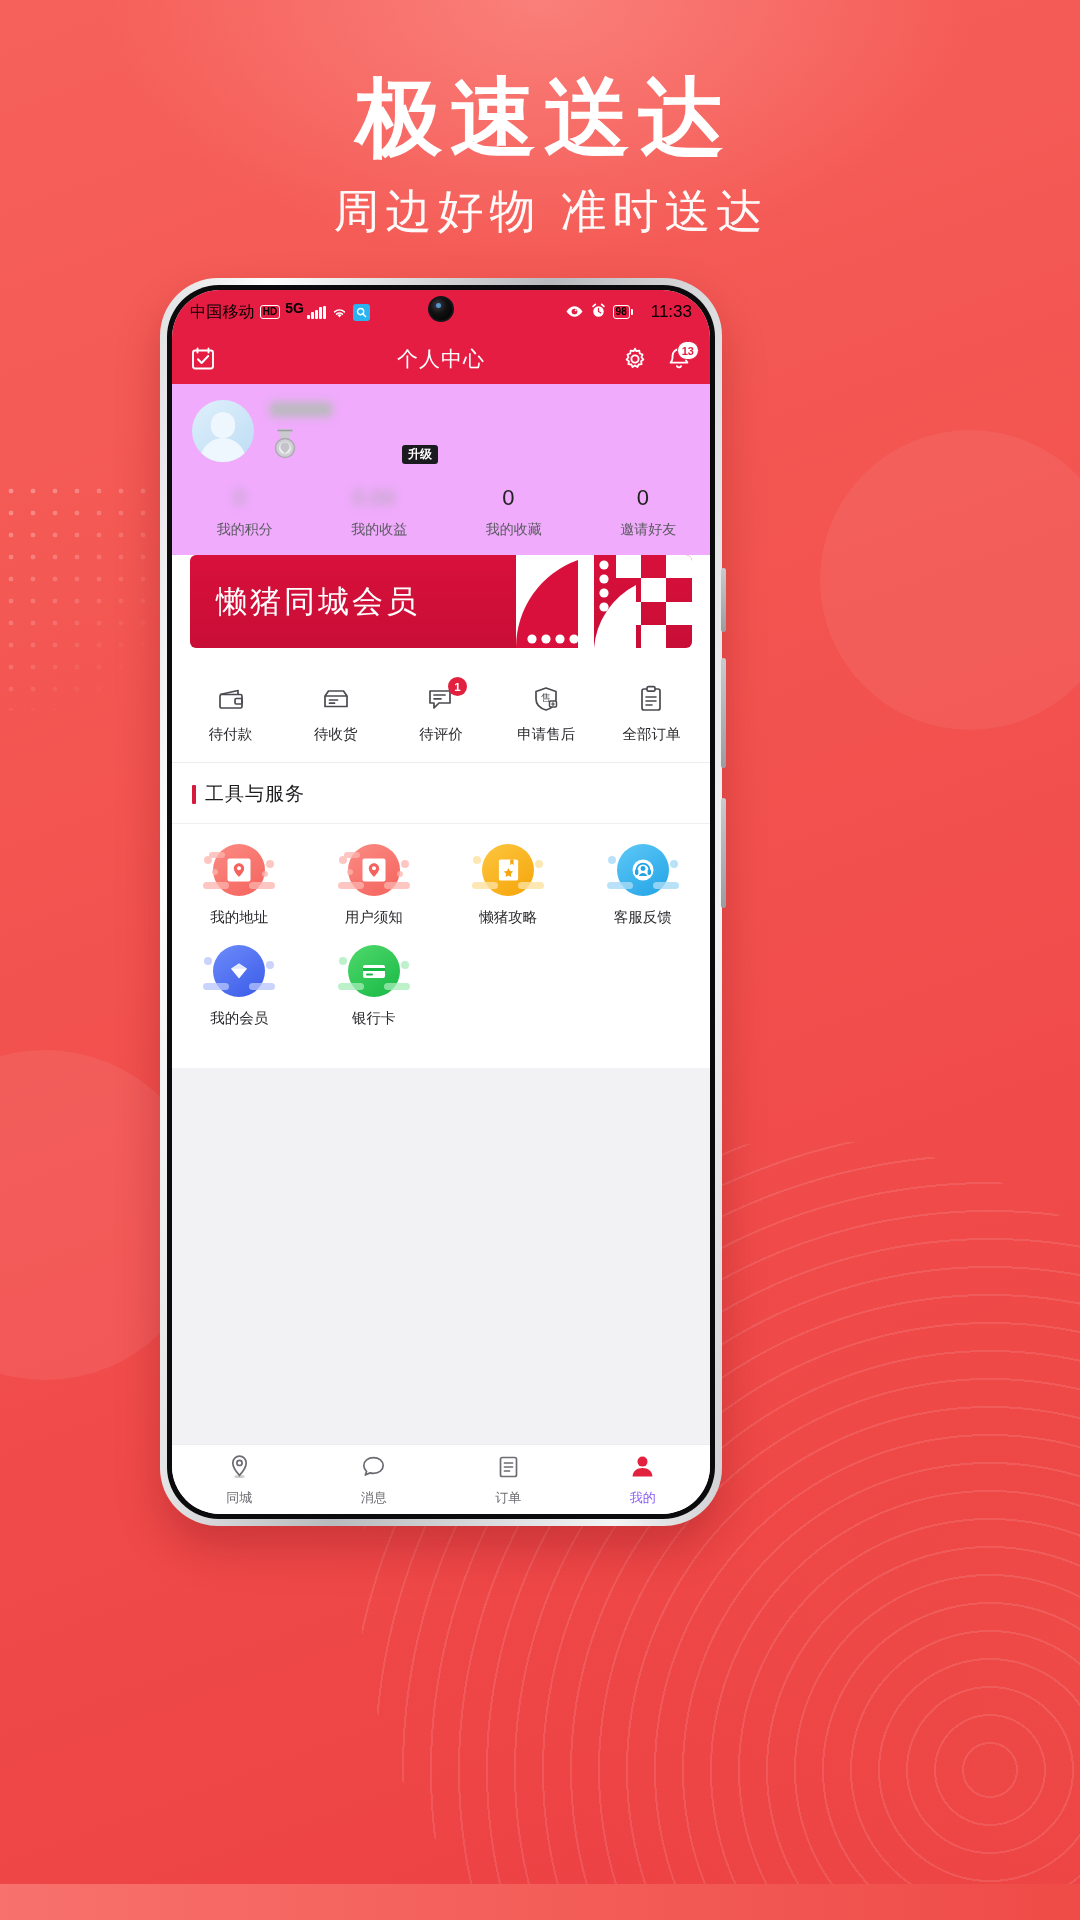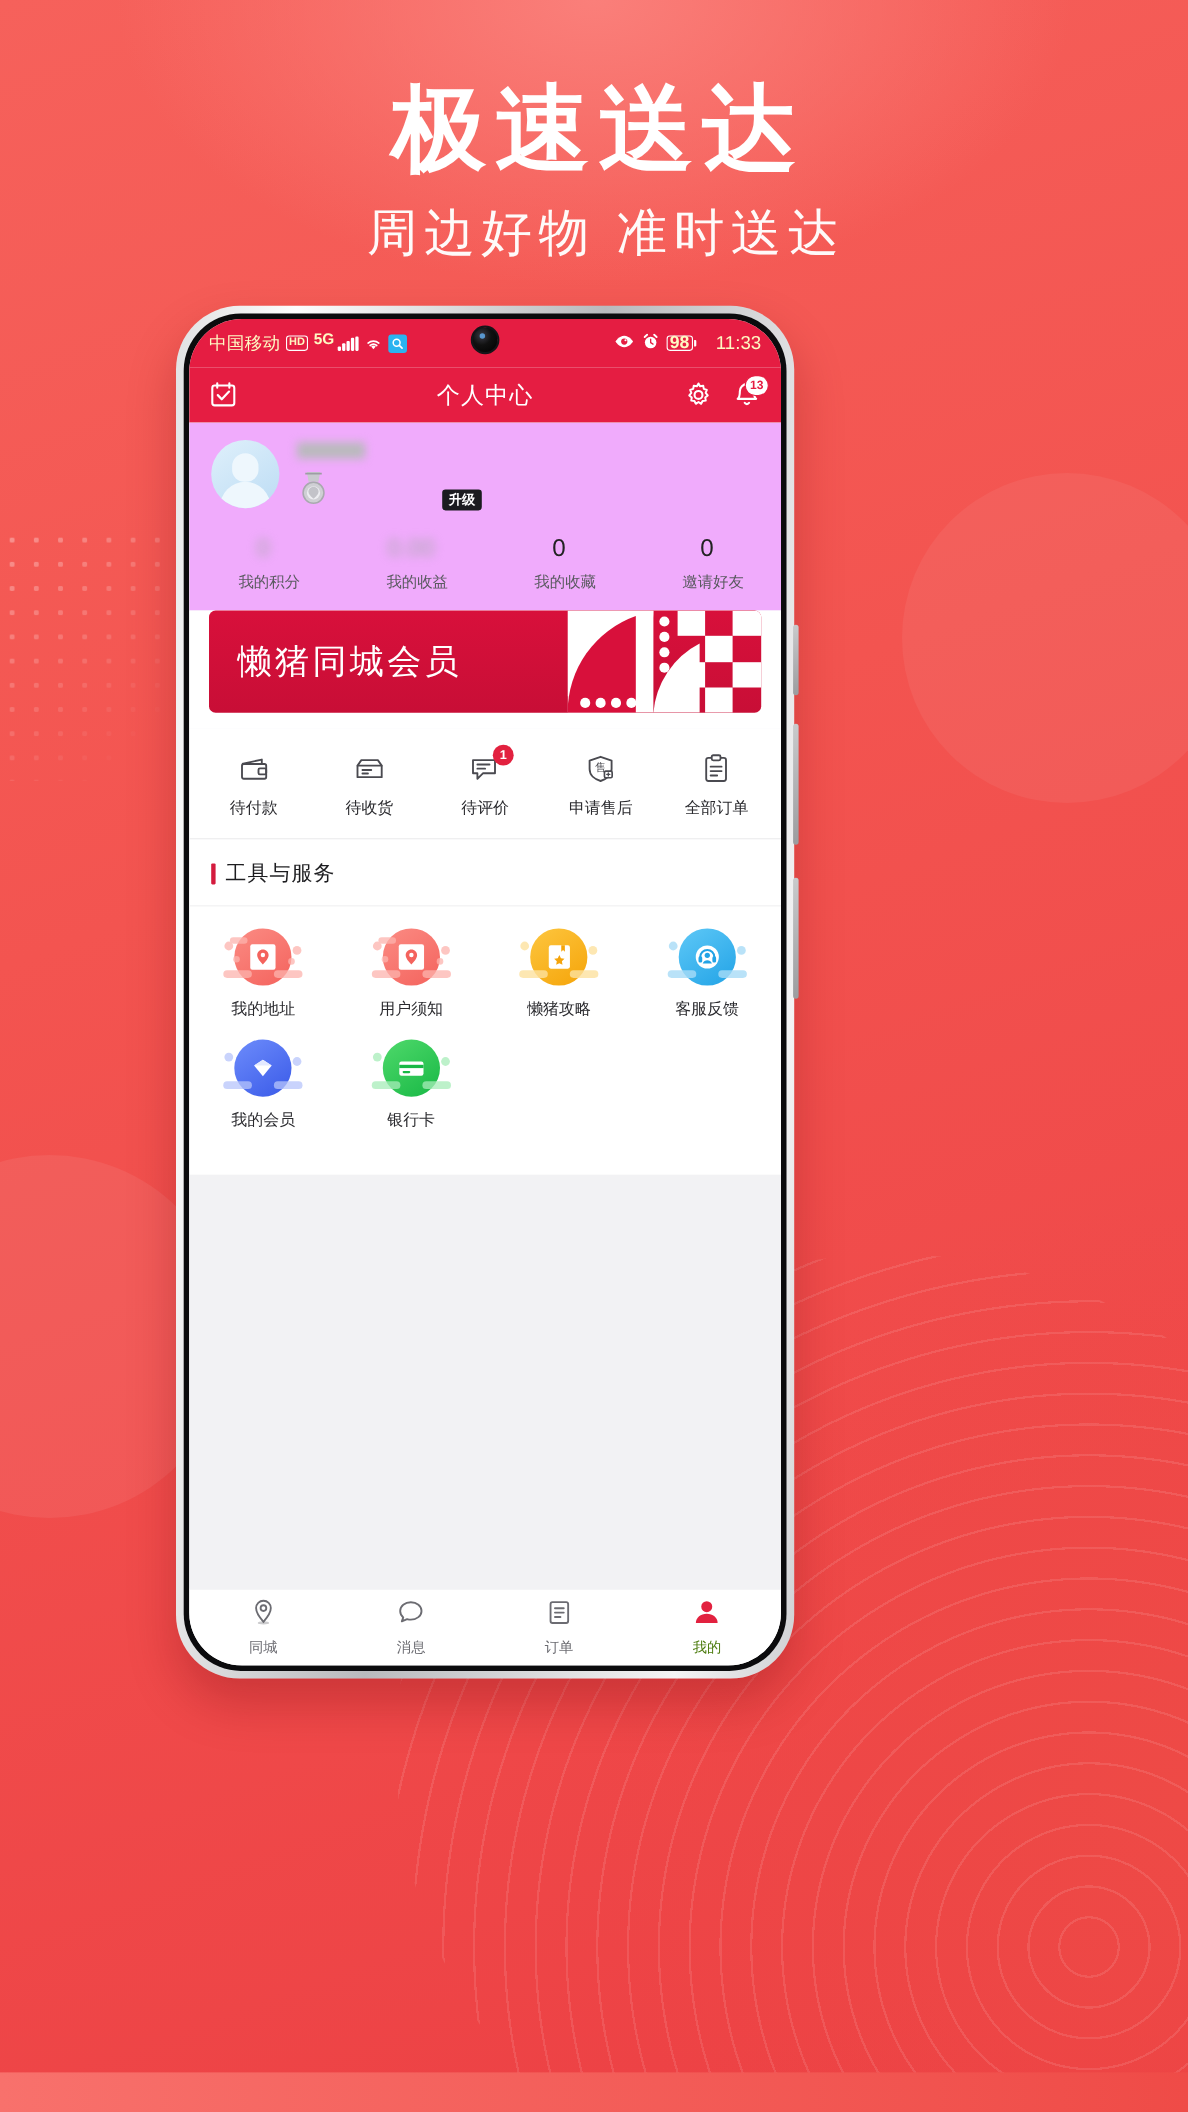--- a/index.html
+++ b/index.html
@@ -74,21 +74,21 @@
   .side-btn {
     position:absolute; right:-4px; width:5px; border-radius:3px;
     background:linear-gradient(180deg,#c9cacc,#9b9c9f);
   }
   .side-btn.b1 { top:290px; height:64px; }
   .side-btn.b2 { top:380px; height:110px; }
   .side-btn.b3 { top:520px; height:110px; }
 
   
   .statusbar {
-    height:44px; background:#e51d42; color:#fef9c3;
+    height:44px; background:#e51d42; color:#000000;
     display:flex; align-items:center; padding:0 18px; font-size:15px;
     position:relative;
   }
   .sb-left { display:flex; align-items:center; gap:5px; }
   .carrier { font-size:16px; letter-spacing:.2px; }
   .hd-box {
     border:1.6px solid #fff; border-radius:3px; font-size:10px; font-weight:700;
     padding:0px 2px; line-height:12px;
   }
   .g5 { font-size:14px; font-weight:700; position:relative; top:-4px; margin-right:-2px;}
@@ -99,21 +99,21 @@
   .bars i:nth-child(5){height:13px}
   .wifi { position:relative; width:17px; height:13px; }
   .wifi svg { position:absolute; left:0; top:0; }
   .srch {
     width:17px; height:17px; border-radius:3px; background:#2bb3f0;
     display:flex; align-items:center; justify-content:center;
   }
   .sb-right { margin-left:auto; display:flex; align-items:center; gap:7px; }
   .batt {
     border:1.6px solid #fff; border-radius:3px; padding:0 2px;
-    font-size:16px; font-weight:700; line-height:12px; position:relative;
+    font-size:10px; font-weight:700; line-height:12px; position:relative;
   }
   .batt::after{
     content:""; position:absolute; right:-4px; top:3px;
     width:2px; height:6px; background:#fff; border-radius:0 1px 1px 0;
   }
   .clock { font-size:17px; margin-left:14px; }
   .notch {
     position:absolute; left:50%; transform:translateX(-50%); top:6px;
     width:26px; height:26px; border-radius:50%;
     background:radial-gradient(circle at 36% 32%, #3b3b45 0%, #111 42%, #000 100%);
@@ -233,21 +233,21 @@
 
   .filler { background:#f2f2f4; height:250px; }
 
   
   .tabbar {
     height:70px; background:#fff; border-top:1px solid #ececee;
     display:flex; align-items:center;
   }
   .tab { flex:1; display:flex; flex-direction:column; align-items:center; gap:5px; }
   .tab .lab { font-size:13px; color:#6c6c72; }
-  .tab.active .lab { color:#4d7c0f; }
+  .tab.active .lab { color:#8b5cf6; }
 </style>
 </head>
 <body>
 
 <div id="bg">
   <div class="circle-a"></div>
   <div class="circle-b"></div>
   <div class="arcs"></div>
   <div class="dots"></div>
   <div class="bottom-strip"></div>

